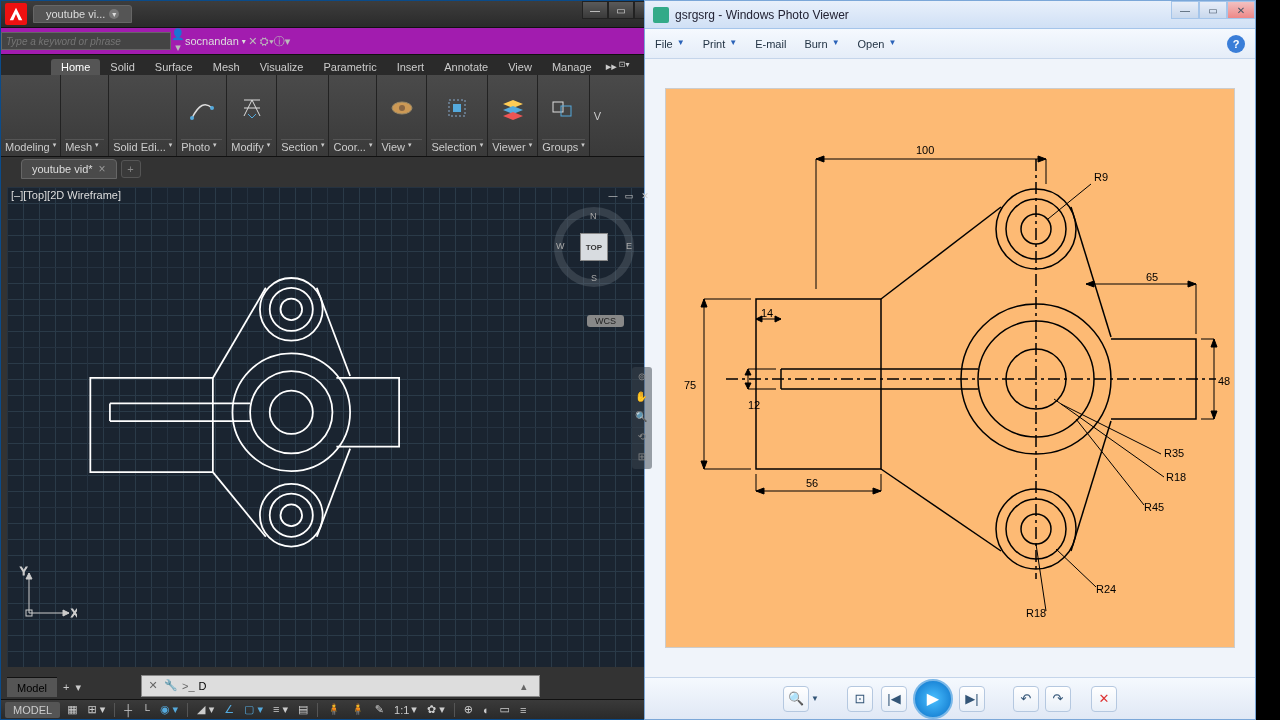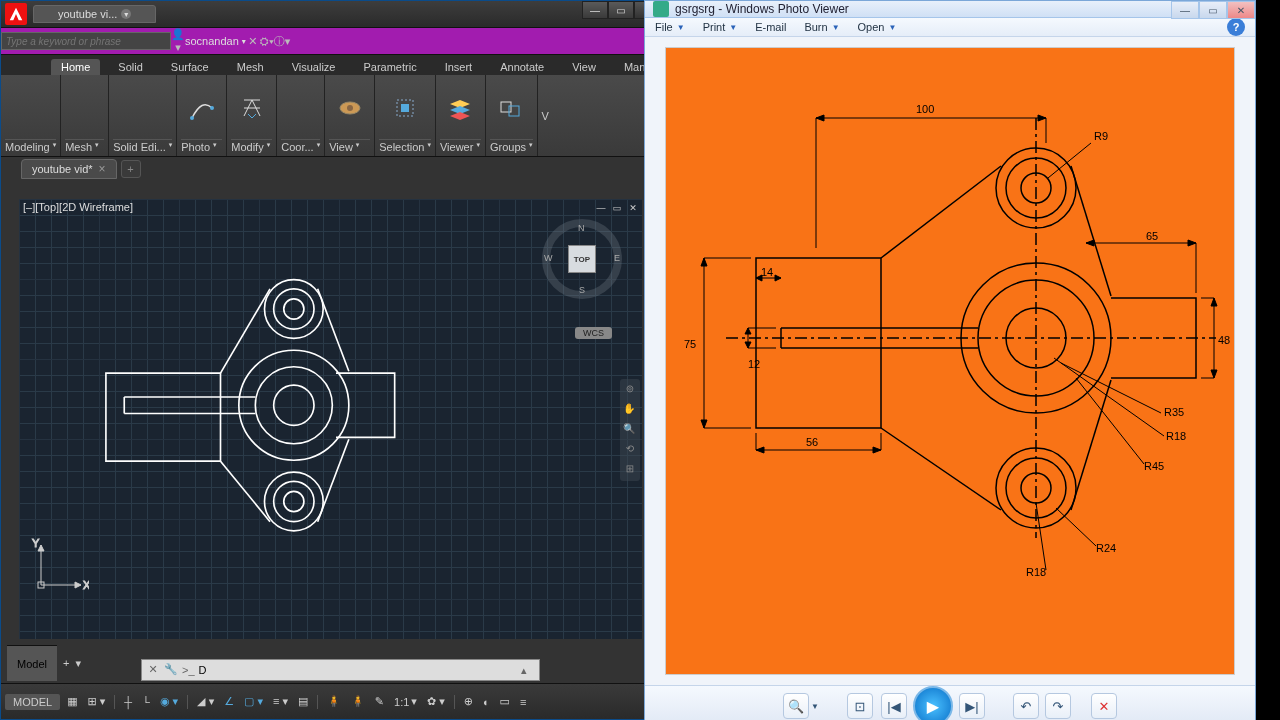--- a/index.html
+++ b/index.html
@@ -4,78 +4,78 @@
 <style>
 *{margin:0;padding:0;box-sizing:border-box;font-family:"Segoe UI",Tahoma,sans-serif;font-size:11px}
 body{width:1280px;height:720px;background:#000;overflow:hidden;position:relative}
 .win{position:absolute;display:flex;flex-direction:column}
 
 .acad{left:0;top:0;width:661px;height:720px;background:#333;border:1px solid #0a4b8a}
 .acad-titlebar{height:27px;background:linear-gradient(#3d3d3d,#2a2a2a);display:flex;align-items:center;padding-left:4px;border-bottom:1px solid #111}
 .acad-logo{width:22px;height:22px;background:#e11;border-radius:2px;display:flex;align-items:center;justify-content:center;color:#fff;font-weight:bold;font-size:14px}
 .acad-logo svg{width:18px;height:18px}
 .qat{display:flex;align-items:center;gap:2px;margin-left:6px}
-.qat-tab{background:#555;border:1px solid #666;border-radius:3px 3px 0 0;padding:2px 24px;color:#ddd;display:flex;align-items:center;gap:4px;font-size:10px}
+.qat-tab{background:#555;border:1px solid #666;border-radius:3px 3px 0 0;padding:2px 12px;color:#ddd;display:flex;align-items:center;gap:4px;font-size:10px}
 .qat-tab .x{background:#777;border-radius:50%;width:10px;height:10px;display:flex;align-items:center;justify-content:center;font-size:8px}
 .acad-search{height:27px;background:#a21caf;display:flex;align-items:center;gap:0;padding:0 0;border-bottom:1px solid #111}
 .search-box{flex:0 0 170px;height:18px;background:#444;border:1px solid #666;color:#aaa;padding:0 4px;font-style:italic;font-size:10px}
 .acad-search .user{color:#ddd;display:flex;align-items:center;gap:3px;font-size:10px}
 .acad-search .ico{color:#bbb;width:14px;text-align:center}
 .win-controls{position:absolute;right:0;top:0;display:flex}
 .win-btn{width:26px;height:18px;background:linear-gradient(#5a5a5a,#3a3a3a);border:1px solid #222;display:flex;align-items:center;justify-content:center;color:#ddd;font-size:10px}
 .win-btn.close{background:linear-gradient(#555,#333)}
-.ribbon-tabs{height:20px;background:#2a2a2a;display:flex;align-items:flex-end;padding-left:50px;gap:8px}
+.ribbon-tabs{height:20px;background:#2a2a2a;display:flex;align-items:flex-end;padding-left:50px;gap:0}
 .ribbon-tabs .rtab{padding:2px 10px;color:#ccc;font-size:11px}
 .ribbon-tabs .rtab.active{background:#555;color:#fff;border-radius:3px 3px 0 0}
 .ribbon-tabs .rmore{color:#ccc;padding:2px 4px;display:flex;gap:2px}
 .ribbon{height:82px;background:linear-gradient(#4a4a4a,#3a3a3a);display:flex;border-bottom:1px solid #111}
 .panel{border-right:1px solid #222;display:flex;flex-direction:column;align-items:center;justify-content:space-between;padding:2px 4px;min-width:50px}
 .panel-body{display:flex;gap:4px;align-items:center;flex:1}
 .panel-btn{display:flex;flex-direction:column;align-items:center;gap:2px;color:#ddd;padding:2px}
 .panel-btn svg{width:28px;height:28px}
 .panel-title{color:#ccc;font-size:10px;padding:1px 0;border-top:1px solid #555;width:100%;text-align:center;display:flex;justify-content:flex-start;gap:3px}
 .panel-title .dd{font-size:7px}
 .doc-tabs{height:24px;background:#333;display:flex;align-items:center;padding-left:20px;gap:4px}
 .doc-tab{background:#4a4a4a;border:1px solid #666;border-radius:4px 4px 0 0;padding:2px 10px;color:#ddd;display:flex;align-items:center;gap:6px;font-size:10px}
 .doc-tab .x{color:#999;font-size:12px}
 .doc-add{width:20px;height:18px;background:#3a3a3a;border:1px solid #555;border-radius:3px;display:flex;align-items:center;justify-content:center;color:#888}
-.viewport{flex:1;position:relative;background:#1a2430;margin:18px}
+.viewport{flex:1;position:relative;background:#1a2430;margin:6px}
 .vp-header{position:absolute;top:2px;left:4px;color:#ddd;font-size:11px;z-index:2}
 .vp-controls{position:absolute;top:2px;right:2px;display:flex;gap:2px;z-index:2}
 .vp-controls .vb{width:14px;height:14px;color:#ccc;display:flex;align-items:center;justify-content:center;font-size:9px}
 .vp-grid{position:absolute;inset:0;background-image:linear-gradient(#253240 1px,transparent 1px),linear-gradient(90deg,#253240 1px,transparent 1px),linear-gradient(#2a3a48 1px,transparent 1px),linear-gradient(90deg,#2a3a48 1px,transparent 1px);background-size:80px 80px,80px 80px,16px 16px,16px 16px}
 .viewcube{position:absolute;top:20px;right:20px;width:80px;height:80px;z-index:2}
 .viewcube .ring{position:absolute;inset:0;border:8px solid rgba(120,130,140,.3);border-radius:50%}
 .viewcube .cube{position:absolute;left:26px;top:26px;width:28px;height:28px;background:#d8dce0;border:1px solid #888;display:flex;align-items:center;justify-content:center;font-size:8px;color:#333;font-weight:bold}
 .viewcube .cn{position:absolute;color:#aaa;font-size:9px}
 .viewcube .cn.n{top:4px;left:36px}.viewcube .cn.s{bottom:4px;left:37px}.viewcube .cn.e{right:2px;top:34px}.viewcube .cn.w{left:2px;top:34px}
 .wcs-tag{position:absolute;top:128px;right:30px;background:#888;color:#222;padding:1px 8px;border-radius:3px;font-size:9px;z-index:2}
 .nav-bar{position:absolute;right:2px;top:180px;width:20px;background:rgba(60,70,80,.5);border-radius:3px;padding:4px 0;display:flex;flex-direction:column;align-items:center;gap:6px;z-index:2}
 .nav-bar .nb{width:14px;height:14px;color:#888;font-size:10px;text-align:center}
 .ucs{position:absolute;bottom:40px;left:10px;z-index:2}
 .cmdline{height:22px;background:#ddd;border:1px solid #888;margin:2px 120px 2px 140px;display:flex;align-items:center;gap:4px;padding:0 4px}
 .cmdline .cbtn{width:14px;height:14px;color:#666;text-align:center}
 .cmdline input{flex:1;border:none;background:transparent;font-size:11px;outline:none}
 .cmdline .expand{width:14px;color:#666}
-.status{height:36px;background:linear-gradient(#3a3a3a,#2a2a2a);display:flex;align-items:center;padding:0 4px;gap:4px;border-top:1px solid #111}
+.status{height:20px;background:linear-gradient(#3a3a3a,#2a2a2a);display:flex;align-items:center;padding:0 4px;gap:4px;border-top:1px solid #111}
 .status .sitem{color:#ccc;padding:0 3px;display:flex;align-items:center;gap:2px}
 .status .sep{width:1px;height:14px;background:#555;margin:0 2px}
 
 .pv{left:644px;top:0;width:612px;height:720px;background:#f0f4fa;border:1px solid #7ba7d8}
 .pv-titlebar{height:28px;background:linear-gradient(#e8f0fb,#d0e0f5);display:flex;align-items:center;padding-left:8px;border-bottom:1px solid #a5c5ea}
 .pv-icon{width:16px;height:16px;background:#3a8;border-radius:2px;margin-right:6px}
 .pv-title{color:#223;font-size:12px}
 .pv-wc{position:absolute;right:0;top:0;display:flex}
 .pv-wc .pb{width:28px;height:18px;background:linear-gradient(#e8eef8,#c8d8ed);border:1px solid #a5c5ea;display:flex;align-items:center;justify-content:center;color:#456;font-size:10px}
 .pv-menu{height:30px;background:linear-gradient(#f5f9fe,#e5edf8);display:flex;align-items:center;padding:0 10px;gap:18px;border-bottom:1px solid #c5d5ea}
-.pv-menu .mi{color:#234;display:flex;align-items:center;gap:4px}
+.pv-menu .mi{color:#234;display:flex;align-items:flex-start;gap:4px}
 .pv-menu .mi .dd{color:#2a62b8;font-size:8px}
 .pv-menu .help{margin-left:auto;width:18px;height:18px;border-radius:50%;background:#3a7ed8;color:#fff;display:flex;align-items:center;justify-content:center;font-size:11px;font-weight:bold}
 .pv-canvas{flex:1;background:#f0f4fa;display:flex;align-items:center;justify-content:center;padding:10px}
-.pv-img{width:570px;height:628px;background:#f97316;border:1px solid #ccc;position:relative}
+.pv-img{width:570px;height:560px;background:#fdba74;border:1px solid #ccc;position:relative}
 .pv-toolbar{height:42px;background:linear-gradient(#f5f9fe,#e0e8f5);display:flex;align-items:center;justify-content:center;gap:8px;border-top:1px solid #c5d5ea}
 .pv-toolbar .tbtn{width:26px;height:26px;border:1px solid #b5c8e0;border-radius:4px;background:linear-gradient(#fff,#e8eff8);display:flex;align-items:center;justify-content:center;color:#357;font-size:13px}
 .pv-toolbar .tbtn.big{width:40px;height:40px;border-radius:50%;background:radial-gradient(#4ac0ff,#0a70c8);color:#fff;font-size:16px;border:2px solid #7bb8e8}
 .pv-toolbar .zoom{display:flex;align-items:center;gap:2px;margin-right:20px}
 .pv-toolbar .nav{display:flex;align-items:center;gap:6px}
 .pv-toolbar .rot{display:flex;gap:6px;margin-left:20px}
 
 .dwg{position:absolute;stroke:#fff;stroke-width:1.5;fill:none}
 .dim-text{fill:#000;font-size:14px;font-family:Arial}
 </style>
@@ -172,20 +172,27 @@
               <path d="M6 6 L22 6 M6 14 L22 14 M14 6 L6 22 M14 6 L22 22" stroke="#ddd" fill="none"></path>
               <path d="M10 20 L14 24 L18 20" stroke="#5ad" fill="none"></path>
             </svg>
           </div>
         </div>
       <div class="panel-title">
           <span>Modify</span>
           <span class="dd">▾</span>
         </div>
     </div>
+    <div class="panel" style="min-width:50px">
+        <div class="panel-body"></div>
+        <div class="panel-title">
+          <span>Section</span>
+          <span class="dd">▾</span>
+        </div>
+      </div>
     <div class="panel" style="min-width:46px">
         <div class="panel-body"></div>
         <div class="panel-title">
           <span>Coor...</span>
           <span class="dd">▾</span>
         </div>
       </div>
     <div class="panel" style="min-width:50px">
       <div class="panel-body">
           <div class="panel-btn">

